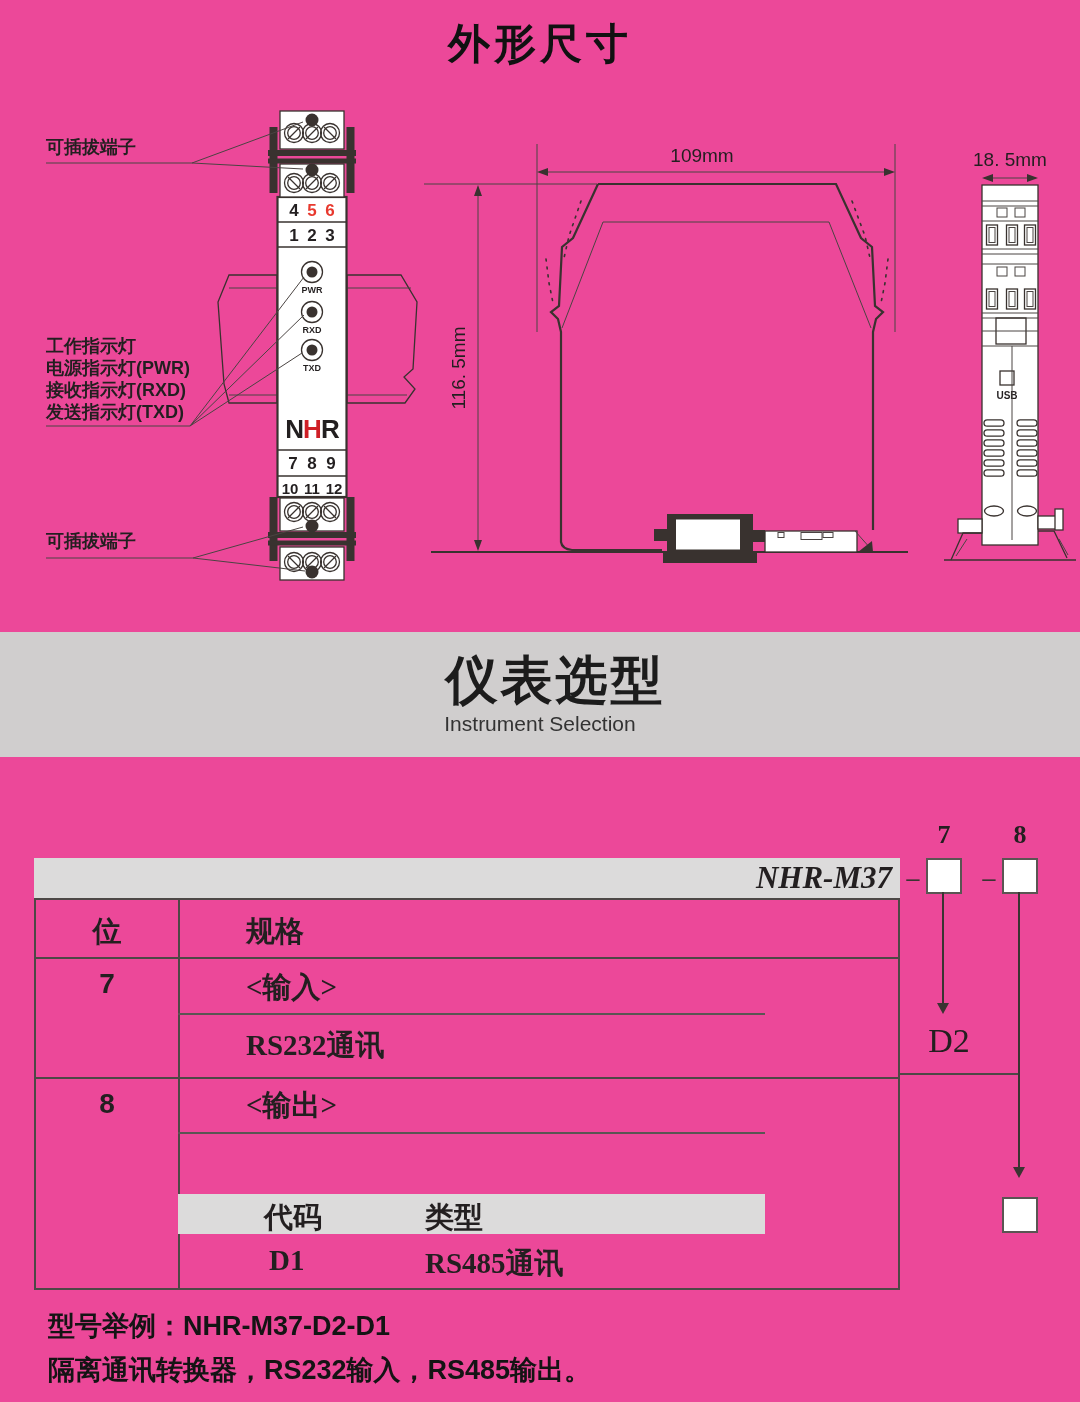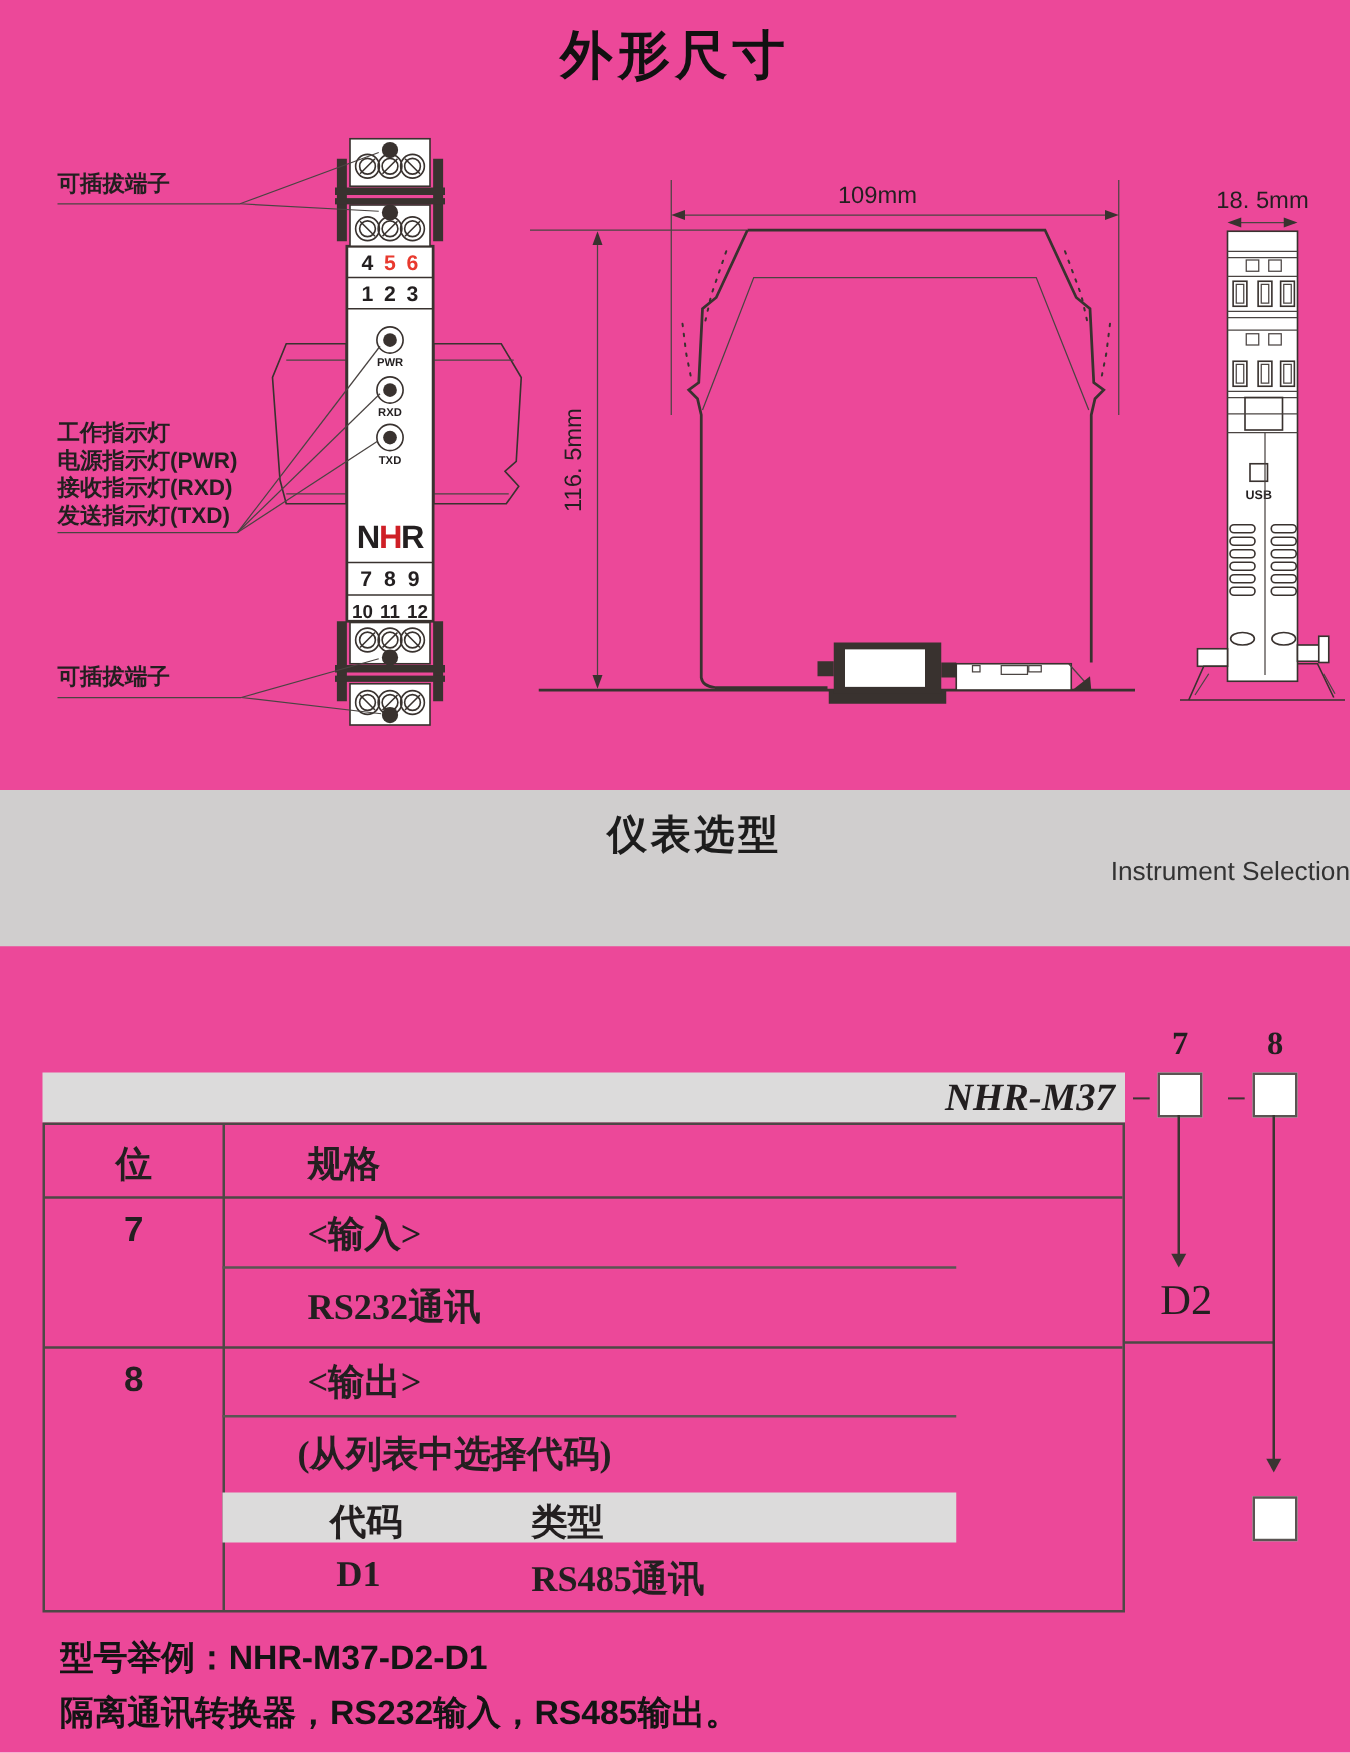--- a/index.html
+++ b/index.html
@@ -21,22 +21,22 @@
   .num{font:bold 17px "Liberation Sans",sans-serif;text-anchor:middle;}
   .num2{font:bold 15px "Liberation Sans",sans-serif;text-anchor:middle;}
   .red{fill:#e8392e;}
   .ledlbl{font:bold 9px "Liberation Sans",sans-serif;text-anchor:middle;}
   .dim{font:19px "Liberation Sans",sans-serif;text-anchor:middle;}
   .usb{font:bold 10px "Liberation Sans",sans-serif;text-anchor:middle;}
   .logo{font:900 26px "Liberation Sans",sans-serif;text-anchor:middle;letter-spacing:-1px;}
   .logored{fill:#cf1f26;}
   
   .banner{position:absolute;top:632px;left:0;width:1080px;height:125px;background:#d0cece;text-align:center;}
-  .banner-title{margin-top:14px;font-size:32px;font-weight:bold;letter-spacing:3px;color:#1c1c1c;padding-left:31px;}
-  .banner-sub{margin-top:-4px;font-size:21px;color:#333;text-align:right;}
+  .banner-title{margin-top:14px;font-size:52px;font-weight:bold;letter-spacing:3px;color:#1c1c1c;padding-left:31px;}
+  .banner-sub{margin-top:-4px;font-size:21px;color:#333;}
   
   .serif{font-family:"Liberation Serif","DejaVu Serif",serif;}
   .graybar{position:absolute;left:34px;top:858px;width:866px;height:40px;background:#dcdbdb;}
   .prodname{position:absolute;left:2px;top:2px;font-size:30px;font-weight:bold;}
   .model{position:absolute;right:8px;top:2px;font-size:31px;font-weight:bold;font-style:italic;}
   .posnum{position:absolute;width:36px;text-align:center;top:820px;font-size:26px;font-weight:bold;}
   .dash{position:absolute;top:858px;width:24px;height:40px;line-height:40px;text-align:center;font-size:24px;color:#3a3432;}
   .codebox{position:absolute;width:32px;height:32px;border:2px solid #5a5553;background:#fff;}
   .tbl{position:absolute;left:34px;top:898px;width:866px;height:392px;border:2px solid #4d4846;box-sizing:border-box;}
   .vline{position:absolute;left:142px;top:0;width:2px;height:100%;background:#4d4846;}
@@ -335,21 +335,20 @@
 
       <div class="cell" style="left:0;top:12px;width:142px;text-align:center;">位</div>
       <div class="cell" style="left:210px;top:12px;">规格</div>
 
       <div class="poscell" style="top:68px;">7</div>
       <div class="cell" style="left:210px;top:68px;">&lt;输入&gt;</div>
       <div class="cell" style="left:210px;top:126px;">RS232通讯</div>
 
       <div class="poscell" style="top:188px;">8</div>
       <div class="cell" style="left:210px;top:186px;">&lt;输出&gt;</div>
-      <div class="cell" style="left:202px;top:244px;">(从列表中选择代码)</div>
       <div class="cell" style="left:228px;top:298px;">代码</div>
       <div class="cell" style="left:389px;top:298px;">类型</div>
       <div class="cell" style="left:233px;top:344px;">D1</div>
       <div class="cell" style="left:389px;top:344px;">RS485通讯</div>
     </div>
 
     <div class="abs" style="left:900px;top:1073px;width:120px;height:2px;background:#4d4846;"></div>
 
     <div class="varrow" style="left:942px;top:892px;height:112px;"></div>
     <div class="ahead" style="left:937px;top:1003px;"></div>

